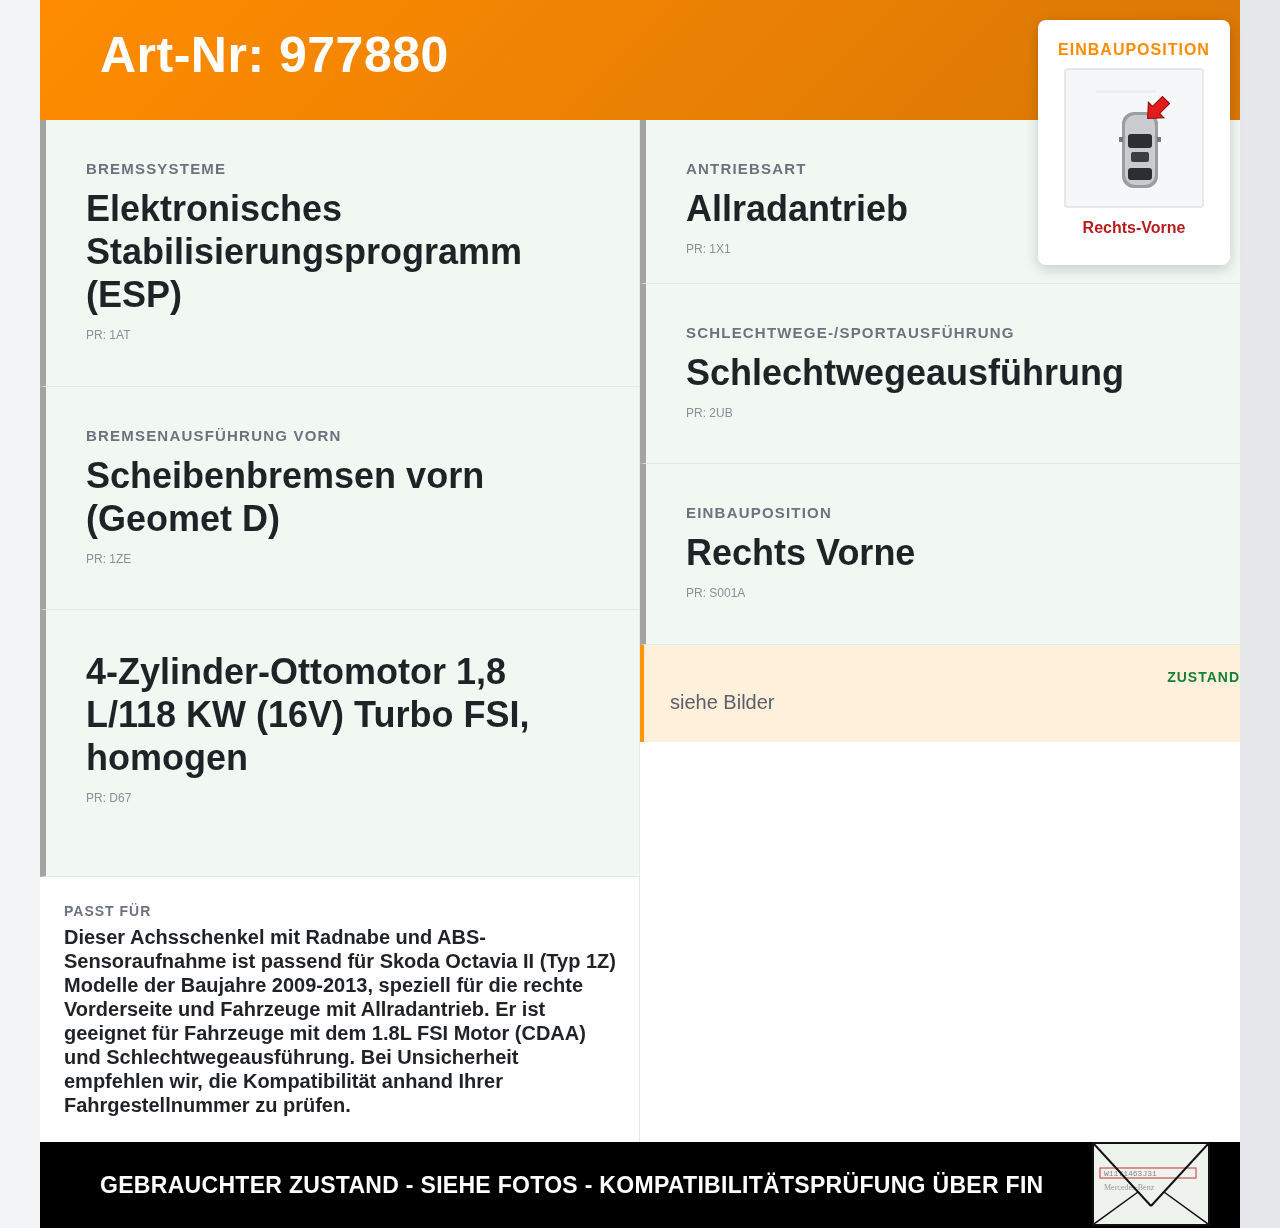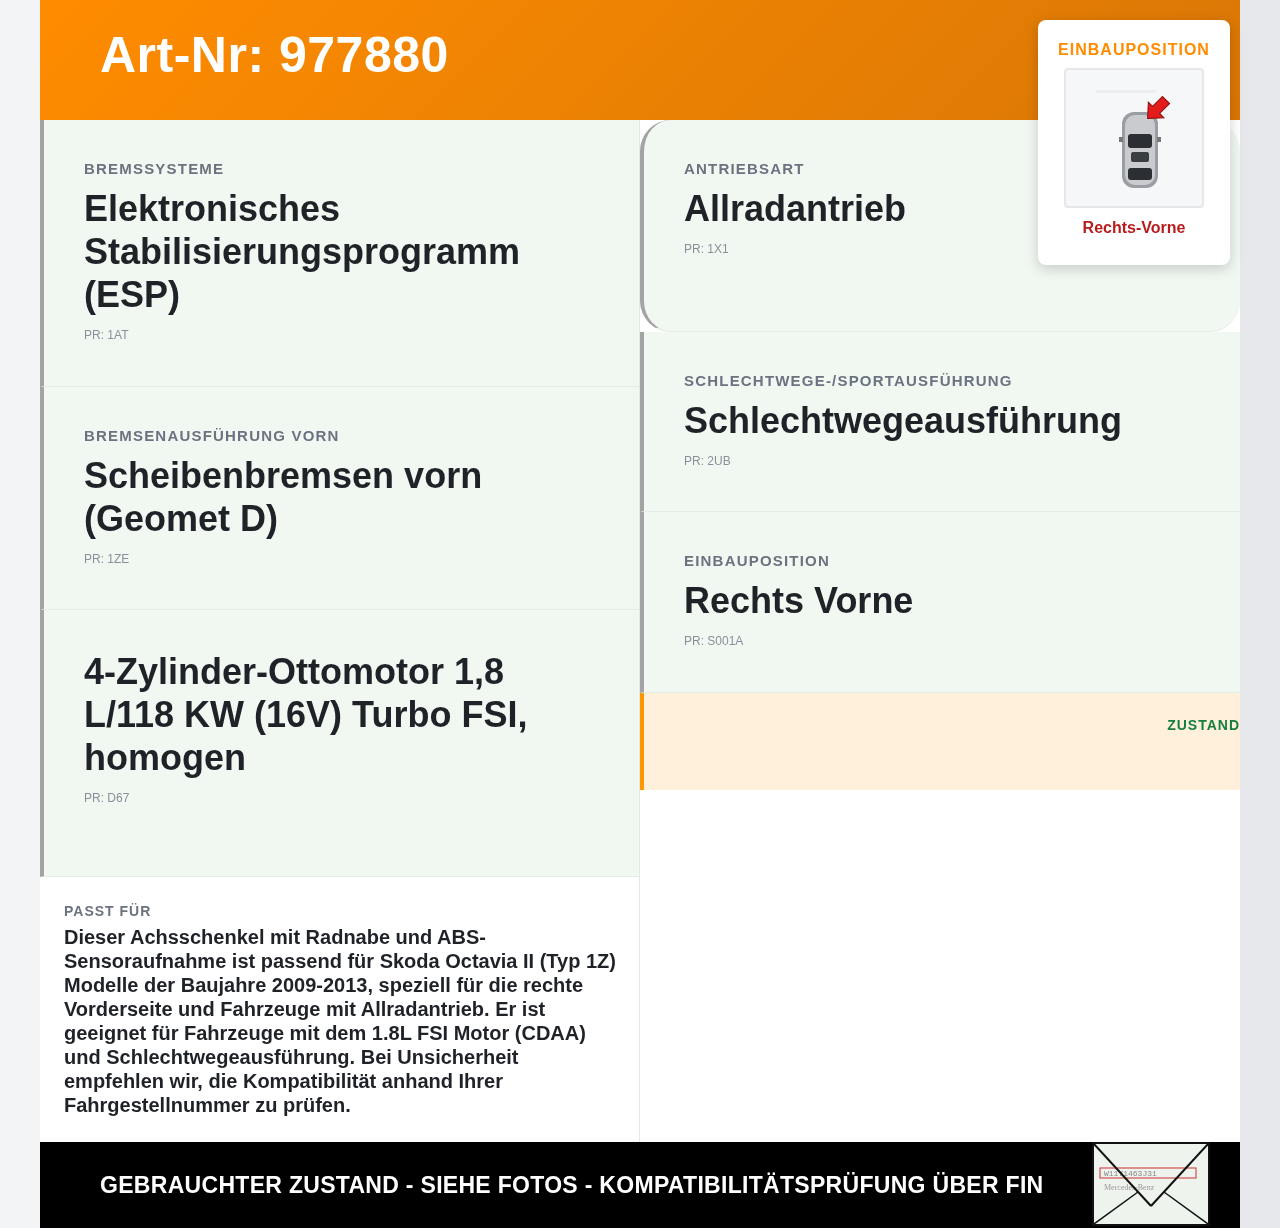--- a/index.html
+++ b/index.html
@@ -30,21 +30,21 @@
     .col-left {
       position: absolute; left: 0; top: 120px; width: 600px; height: 1022px;
       border-right: 1px solid #e5e7eb;
     }
     .col-right {
       position: absolute; left: 600px; top: 120px; width: 600px; height: 1022px;
     }
     .card {
       position: relative;
       background: #f1f8f2;
-      border-left: 4px solid #a3a3a3;
+      border-left: 6px solid #a3a3a3;
       border-bottom: 1px solid #e3ece4;
       padding: 40px 40px 1px 40px;
     }
     .card .label {
       font-size: 15px; font-weight: 700; letter-spacing: 1.2px;
       color: #6b7280; text-transform: uppercase;
       margin-bottom: 10px;
     }
     .card .value {
       font-size: 36px; font-weight: 700; color: #1f2328;
@@ -142,37 +142,38 @@
       <div class="value" style="width:480px;">4-Zylinder-Ottomotor 1,8 L/118 KW (16V) Turbo FSI, homogen</div>
       <div class="pr">PR: D67</div>
     </div>
     <div class="passt">
       <div class="label">PASST FÜR</div>
       <div class="text">Dieser Achsschenkel mit Radnabe und ABS-Sensoraufnahme ist passend für Skoda Octavia II (Typ 1Z) Modelle der Baujahre 2009-2013, speziell für die rechte Vorderseite und Fahrzeuge mit Allradantrieb. Er ist geeignet für Fahrzeuge mit dem 1.8L FSI Motor (CDAA) und Schlechtwegeausführung. Bei Unsicherheit empfehlen wir, die Kompatibilität anhand Ihrer Fahrgestellnummer zu prüfen.</div>
     </div>
   </div>
 
   <div class="col-right">
-    <div class="card" style="height:212px;border-radius:31px;">
+    <div class="card" style="height:164px;">
       <div class="label">ANTRIEBSART</div>
       <div class="value">Allradantrieb</div>
       <div class="pr">PR: 1X1</div>
     </div>
     <div class="card" style="height:180px;">
       <div class="label">SCHLECHTWEGE-/SPORTAUSFÜHRUNG</div>
       <div class="value">Schlechtwegeausführung</div>
       <div class="pr">PR: 2UB</div>
     </div>
     <div class="card" style="height:181px;">
       <div class="label">EINBAUPOSITION</div>
       <div class="value">Rechts Vorne</div>
       <div class="pr">PR: S001A</div>
     </div>
     <div class="zustand">
       <div class="label">ZUSTAND</div>
+      <div class="value">siehe Bilder</div>
     </div>
   </div>
 
   <div class="pos-card">
     <div class="title">EINBAUPOSITION</div>
     <div class="imgbox">
       <svg width="136" height="136" viewBox="0 0 136 136">
         <rect x="30" y="20" width="60" height="3" fill="#eceef1"></rect>
         <g transform="translate(56,42)">
           <rect x="0" y="0" width="36" height="76" rx="12" fill="#9a9ea3"></rect>

